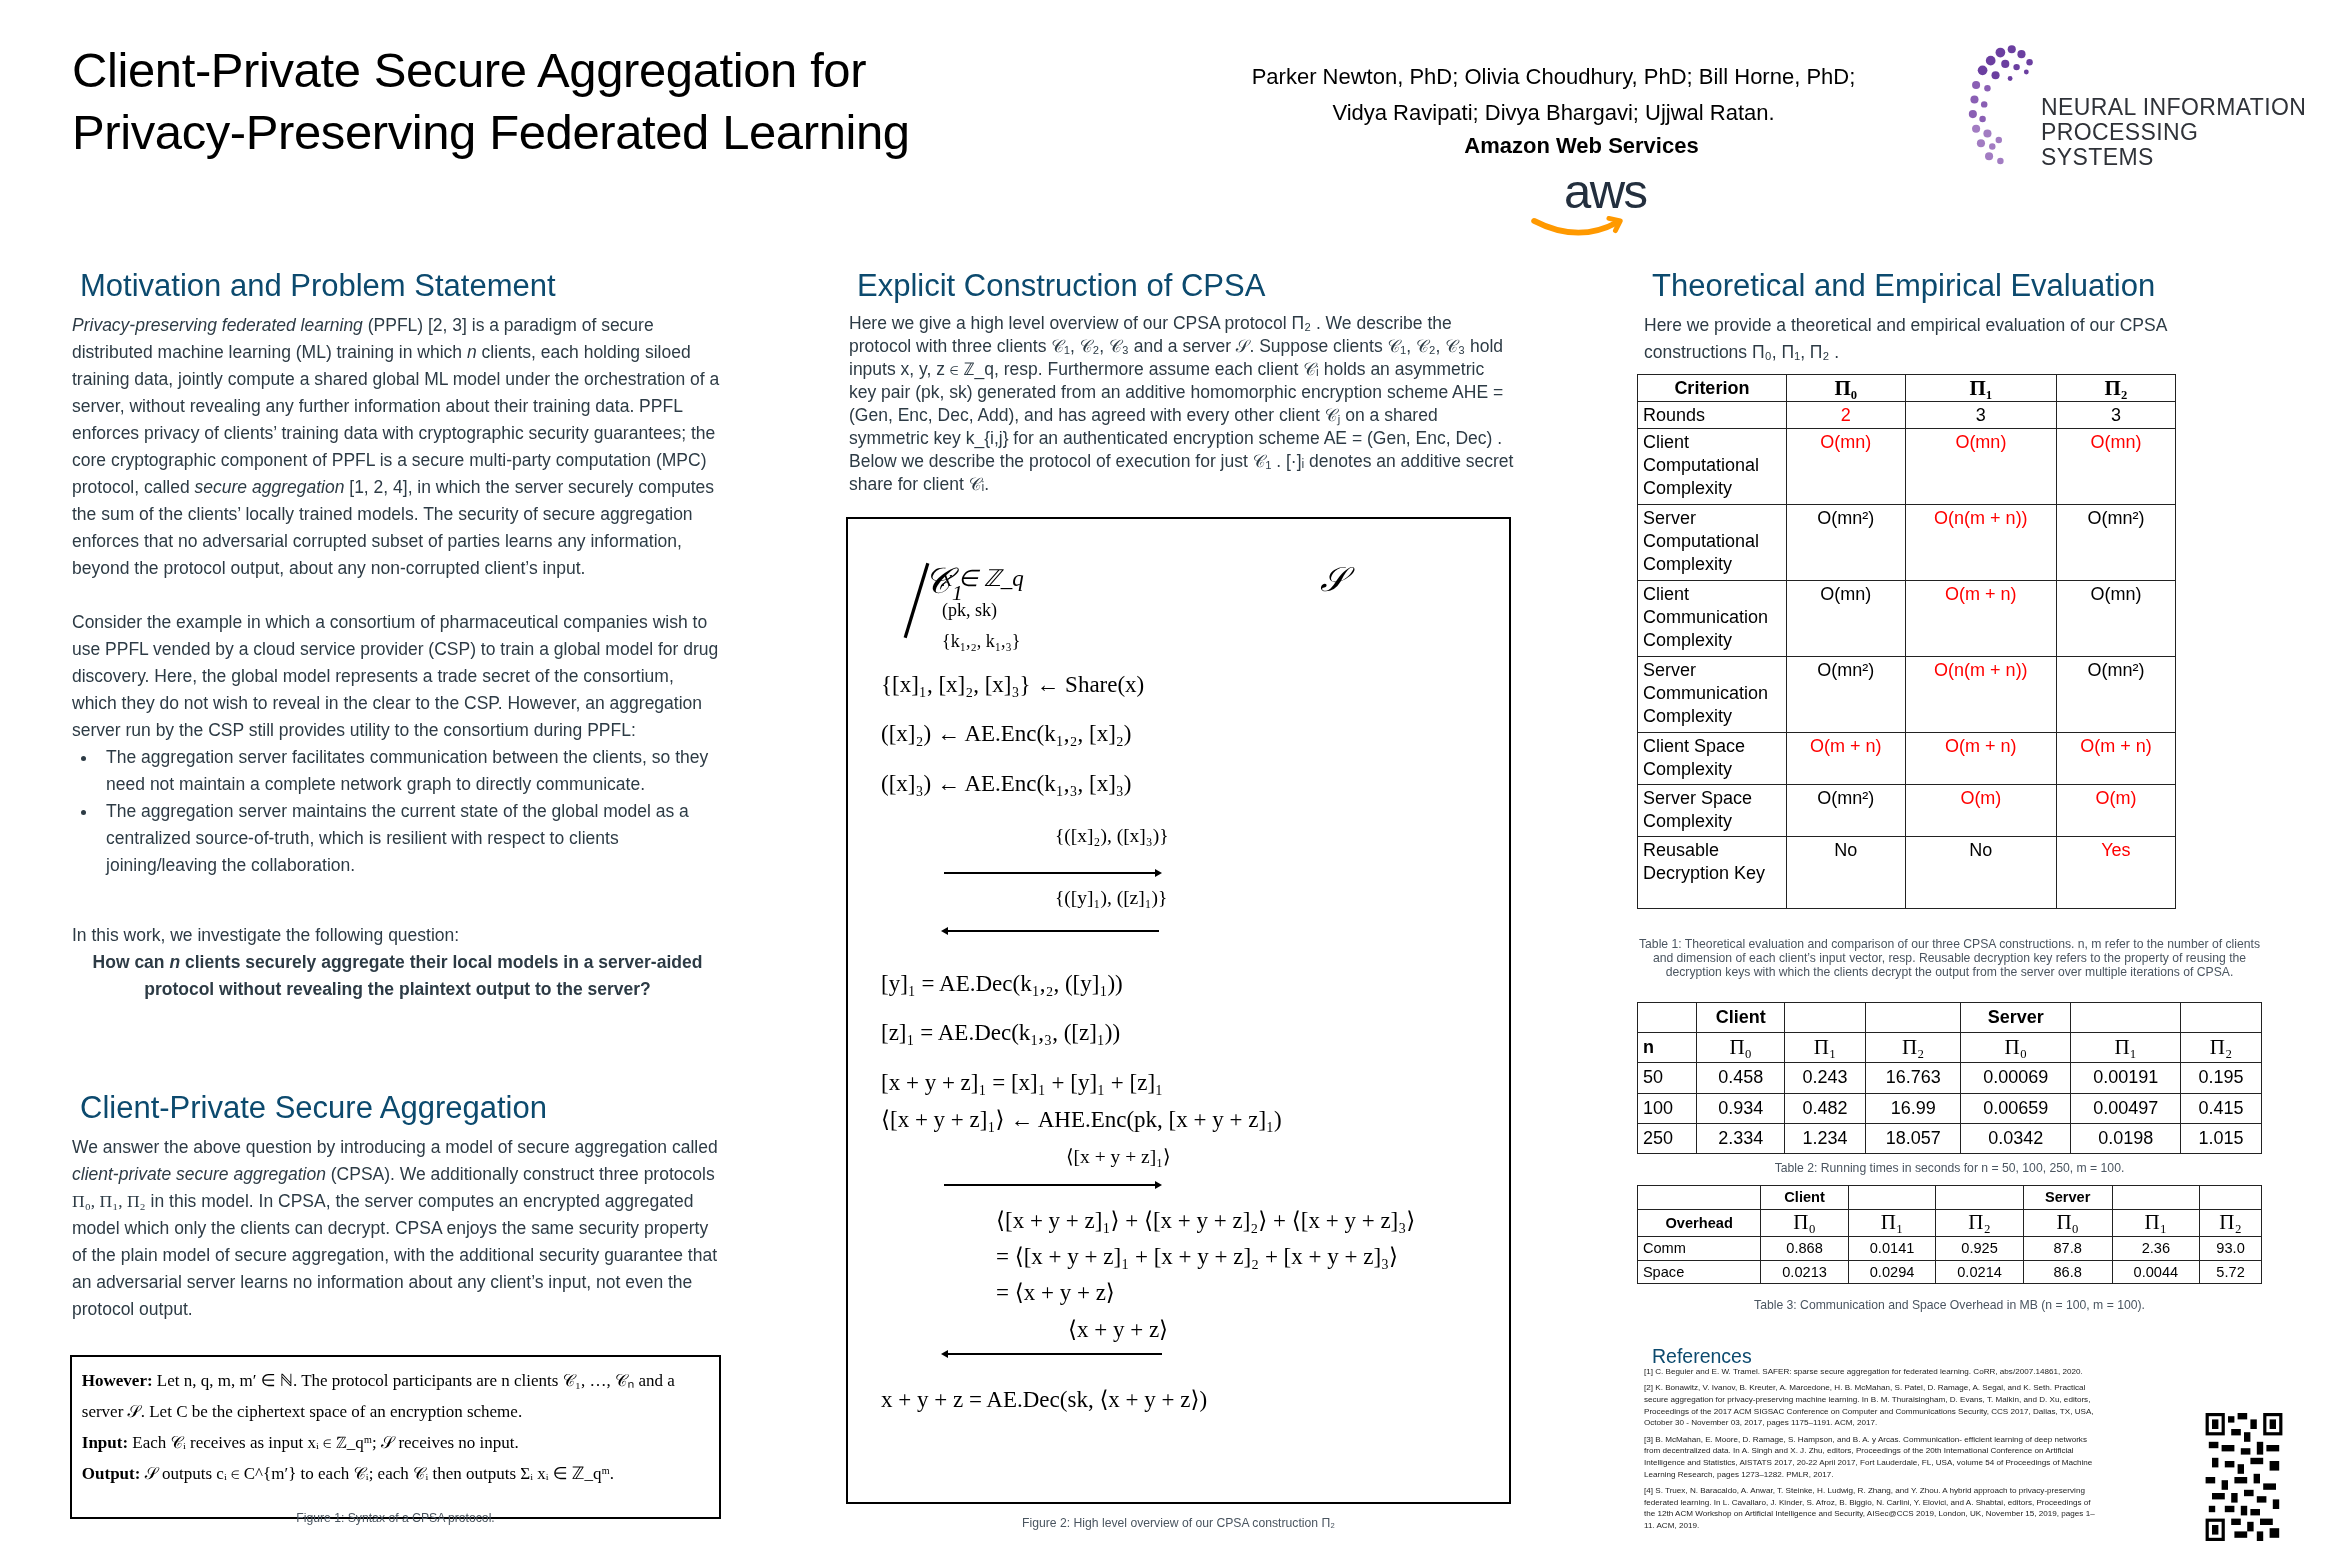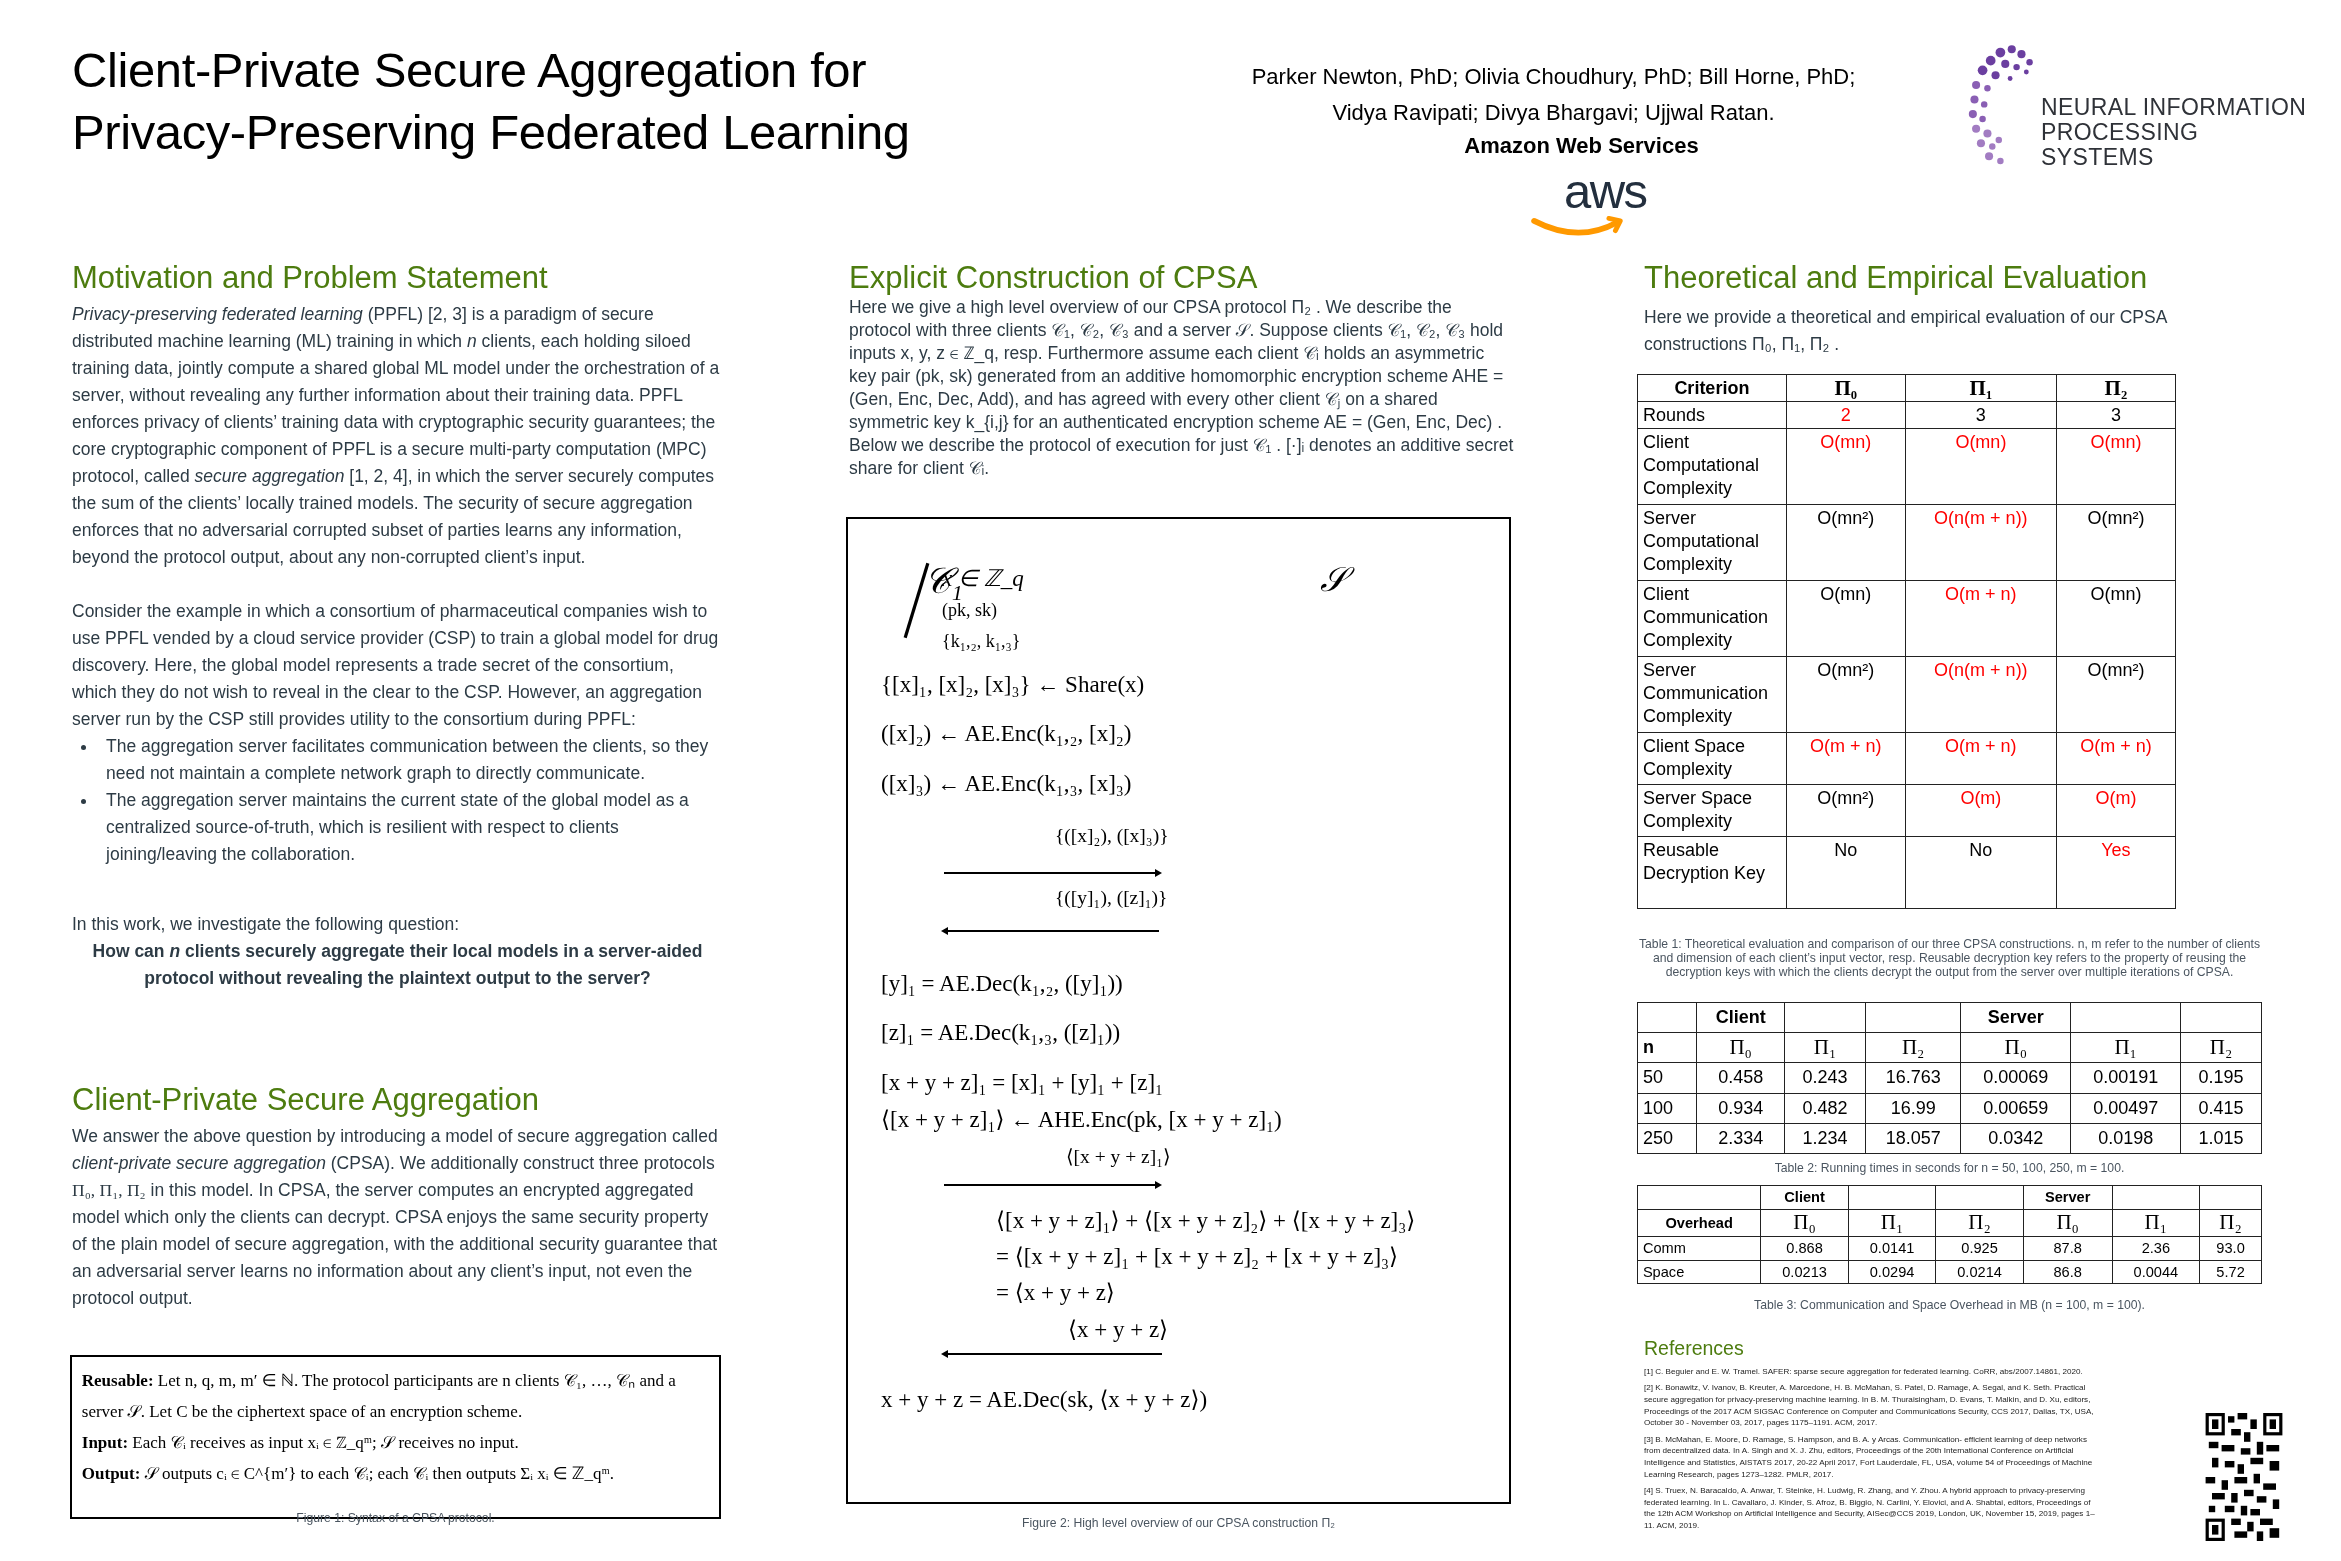--- a/index.html
+++ b/index.html
@@ -5,21 +5,21 @@
   html, body { margin:0; padding:0; background:#ffffff; }
   body { width:2342px; height:1561px; position:relative; overflow:hidden; font-family:"Liberation Sans", sans-serif; color:#2d3b45; }
   .abs { position:absolute; }
   .title { left:72px; top:39px; font-size:49px; line-height:62px; color:#000; font-family:"Liberation Sans", sans-serif; letter-spacing:-0.4px; }
   .authors { left:1220px; top:59px; width:667px; text-align:center; font-size:22px; line-height:36px; color:#000; }
   .org { left:1248px; top:133px; width:667px; text-align:center; font-size:22px; font-weight:bold; color:#000; }
   .aws { left:1529px; top:167px; width:98px; height:73px; }
   .aws .word { font-size:49px; color:#232f3e; font-weight:normal; letter-spacing:-1.6px; line-height:49px; text-align:center;margin-left:35px; }
   .neurips { left:1968px; top:41px; width:342px; height:130px; }
   .neurips .txt { position:absolute; left:73px; top:54px; font-size:23px; line-height:25px; color:#2f3238; letter-spacing:0.4px; }
-  h2 { margin:0; font-weight:normal; color:#4d7c0f; font-size:31px; font-family:"Liberation Sans", sans-serif; }
+  h2 { margin:8px; font-weight:normal; color:#0c4a6e; font-size:31px; font-family:"Liberation Sans", sans-serif; }
   .body { font-size:17.5px; line-height:27px; color:#2d3b45; }
   .col1 { left:72px; width:651px; }
   .col2 { left:849px; width:667px; }
   .col3 { left:1644px; width:683px; }
   p { margin:0; }
   ul { margin:0; padding-left:26px; }
   li { margin:0; padding-left:8.1px; }
   .question { font-weight:bold; text-align:center; }
   .math { font-family:"Liberation Serif", serif; }
   .mathbox { border:2.4px solid #000; box-sizing:border-box; }
@@ -122,21 +122,21 @@
 </div>
 
 <div class="abs col1" style="top:1082px;">
   <h2>Client-Private Secure Aggregation</h2>
   <div class="body" style="margin-top:4.9px;">
     <p><span>We answer the above question by introducing a model of secure aggregation called </span><i>client-private secure aggregation</i><span> (CPSA). We additionally construct three protocols </span><span class="math">Π₀, Π₁, Π₂</span><span> in this model. In CPSA, the server computes an encrypted aggregated model which only the clients can decrypt. CPSA enjoys the same security property of the plain model of secure aggregation, with the additional security guarantee that an adversarial server learns no information about any client’s input, not even the protocol output.</span></p>
   </div>
 </div>
 
 <div class="abs mathbox notation">
-  <div><b>Reusable:</b><span> Let n, q, m, m′ ∈ ℕ. The protocol participants are n clients 𝒞₁, …, 𝒞ₙ and a server 𝒮. Let C be the ciphertext space of an encryption scheme.</span></div>
+  <div><b>However:</b><span> Let n, q, m, m′ ∈ ℕ. The protocol participants are n clients 𝒞₁, …, 𝒞ₙ and a server 𝒮. Let C be the ciphertext space of an encryption scheme.</span></div>
   <div><b>Input:</b><span> Each 𝒞ᵢ receives as input xᵢ ∈ ℤ_qᵐ; 𝒮 receives no input.</span></div>
   <div><b>Output:</b><span> 𝒮 outputs cᵢ ∈ C^{m′} to each 𝒞ᵢ; each 𝒞ᵢ then outputs Σᵢ xᵢ ∈ ℤ_qᵐ.</span></div>
 </div>
 <div class="abs caption" style="left:70px; top:1511px; width:651px;">Figure 1: Syntax of a CPSA protocol.</div>
 
 <div class="abs col2" style="top:260px;">
   <h2>Explicit Construction of CPSA</h2>
   <p class="body" style="line-height:23px; margin-top:0;">Here we give a high level overview of our CPSA protocol Π₂ . We describe the protocol with three clients 𝒞₁, 𝒞₂, 𝒞₃ and a server 𝒮. Suppose clients 𝒞₁, 𝒞₂, 𝒞₃  hold inputs  x, y, z ∈ ℤ_q, resp. Furthermore assume each client 𝒞ᵢ holds an asymmetric key pair (pk, sk) generated from an additive homomorphic encryption scheme  AHE = (Gen, Enc, Dec, Add), and has agreed with every other client 𝒞ⱼ on a shared symmetric key k_{i,j} for an authenticated encryption scheme AE = (Gen, Enc, Dec) . Below we describe the protocol of execution for just 𝒞₁ . [·]ᵢ  denotes an additive secret share for client 𝒞ᵢ.</p>
 </div>
 

